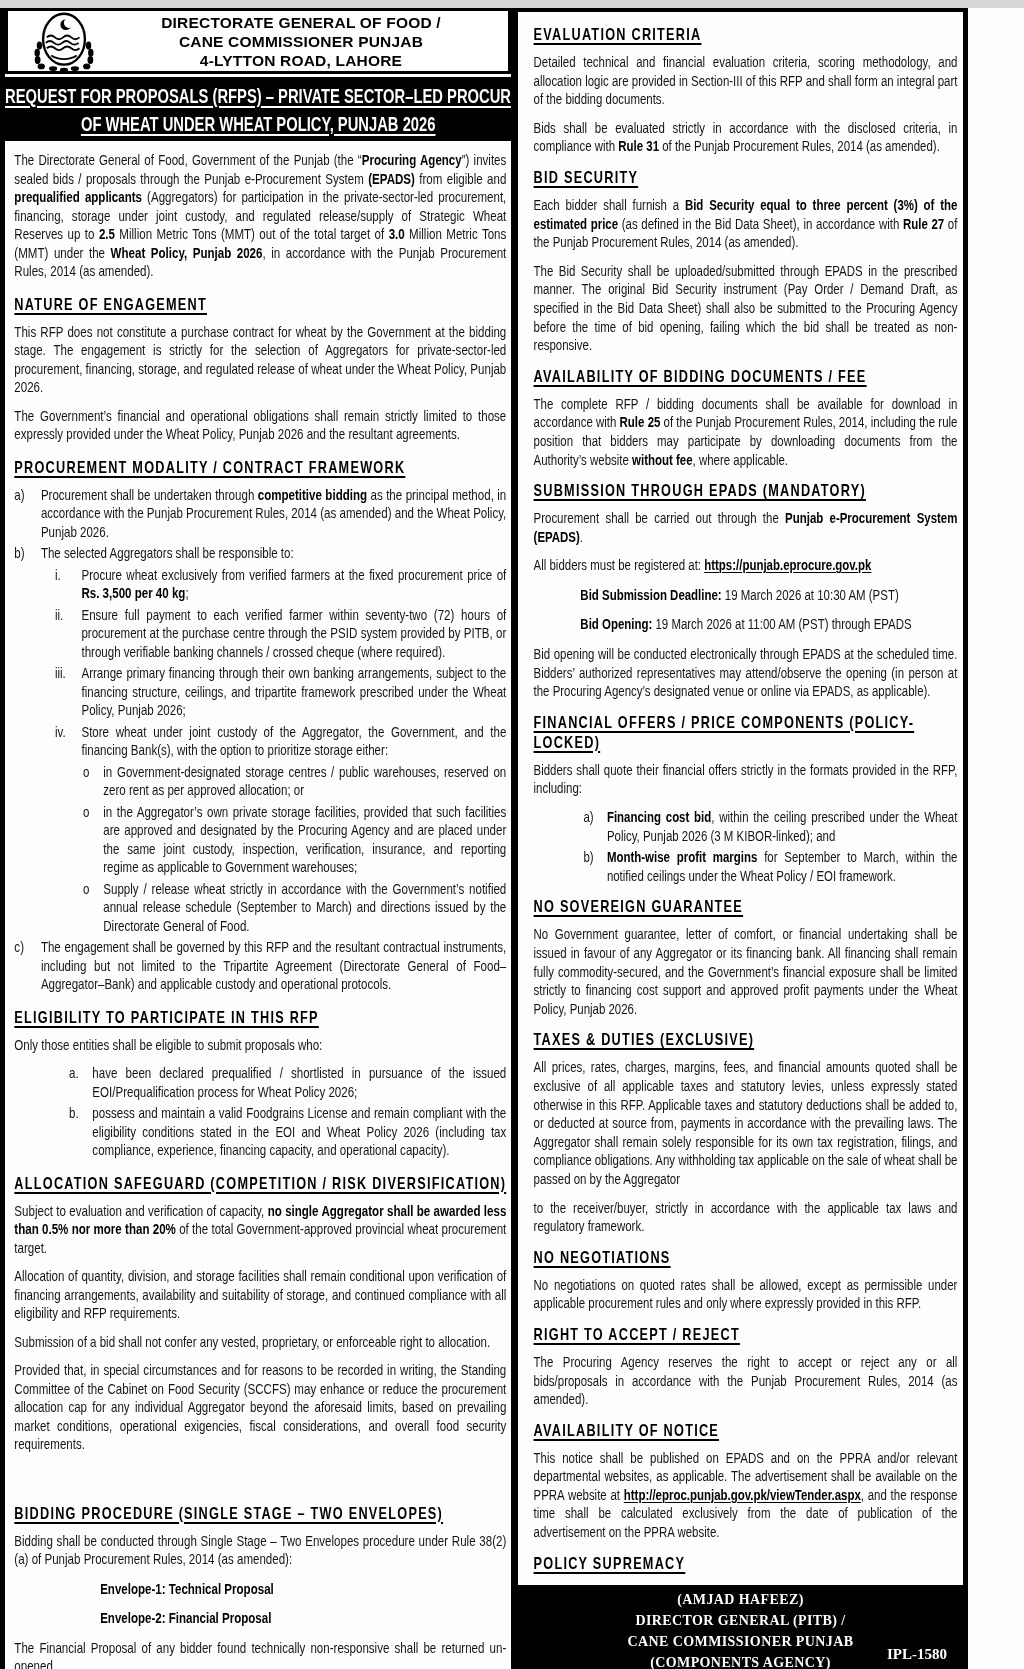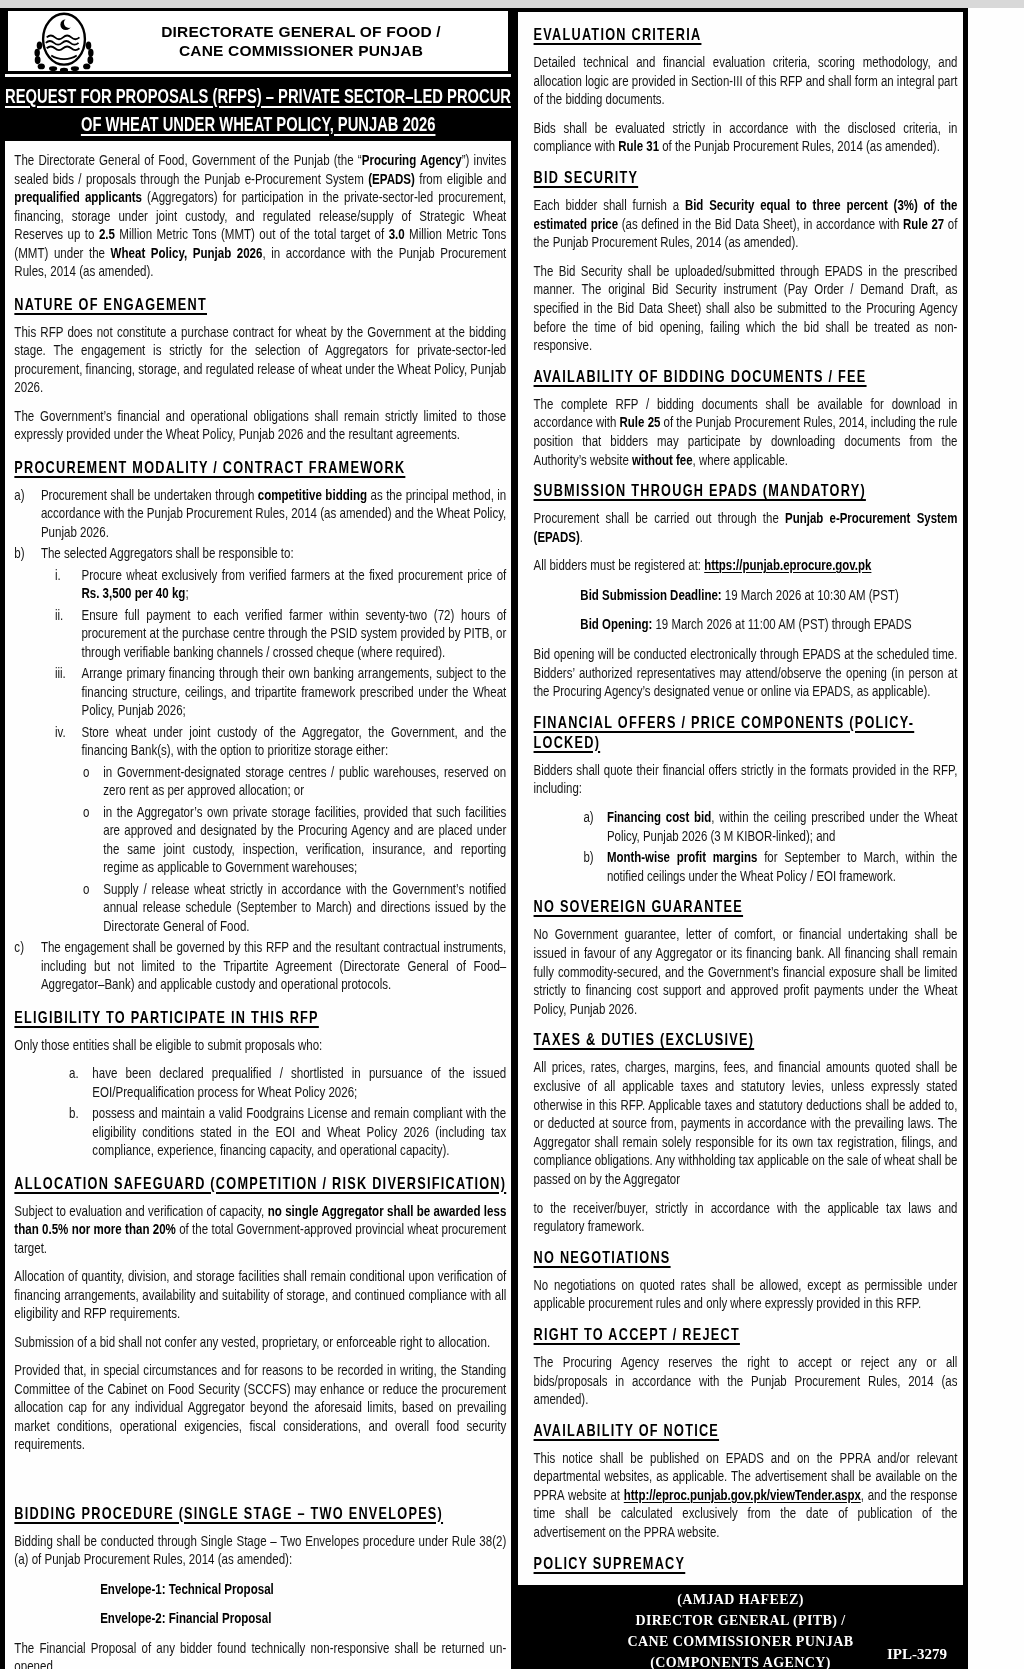--- a/index.html
+++ b/index.html
@@ -100,20 +100,21 @@
         <ellipse cx="69.5" cy="46" rx="3" ry="4.5" fill="#000"></ellipse>
         <ellipse cx="69" cy="54" rx="3.2" ry="4.5" fill="#000"></ellipse>
         <ellipse cx="65" cy="61" rx="4" ry="3.2" fill="#000"></ellipse>
         <ellipse cx="28" cy="63.5" rx="4.5" ry="2.6" fill="#000"></ellipse>
         <ellipse cx="40" cy="65" rx="4.5" ry="2.6" fill="#000"></ellipse>
         <ellipse cx="52" cy="63.5" rx="4.5" ry="2.6" fill="#000"></ellipse>
       </svg>
       <div class="org">
         <div>DIRECTORATE GENERAL OF FOOD /</div>
         <div>CANE COMMISSIONER PUNJAB</div>
+        <div>4-LYTTON ROAD, LAHORE</div>
       </div>
     </div>
 
     <div class="title-bar">
       <div class="title-line sqz72">REQUEST FOR PROPOSALS (RFPS) – PRIVATE SECTOR–LED PROCUREMENT</div>
       <div class="title-line sqz72">OF WHEAT UNDER WHEAT POLICY, PUNJAB 2026</div>
     </div>
 
     <div id="left-blocks" class="blocks sqz78">
         <p class="para"><span>The Directorate General of Food, Government of the Punjab (the “</span><span class="b">Procuring Agency</span><span>”) invites sealed bids / proposals through the Punjab e-Procurement System </span><span class="b">(EPADS)</span><span> from eligible and </span><span class="b">prequalified applicants</span><span> (Aggregators) for participation in the private-sector-led procurement, financing, storage under joint custody, and regulated release/supply of Strategic Wheat Reserves up to </span><span class="b">2.5</span><span> Million Metric Tons (MMT) out of the total target of </span><span class="b">3.0</span><span> Million Metric Tons (MMT) under the </span><span class="b">Wheat Policy, Punjab 2026</span><span>, in accordance with the Punjab Procurement Rules, 2014 (as amended).</span></p>
@@ -228,17 +229,17 @@
         <p class="para"><span>In case of any inconsistency between this RFP, the EOI, and the Wheat Policy, Punjab 2026, the provisions of the </span><span class="b">Wheat Policy, Punjab 2026</span><span> shall prevail to the extent of such inconsistency.</span></p>
       </div>
 
     <div class="footer-block">
       <div class="sig-lines">
         <div>(AMJAD HAFEEZ)</div>
         <div>DIRECTOR GENERAL (PITB) /</div>
         <div>CANE COMMISSIONER PUNJAB</div>
         <div>(COMPONENTS AGENCY)</div>
       </div>
-      <div class="ipl">IPL-3279</div>
+      <div class="ipl">IPL-1580</div>
     </div>
   </div>
 
 </div>
 
 </body></html>

